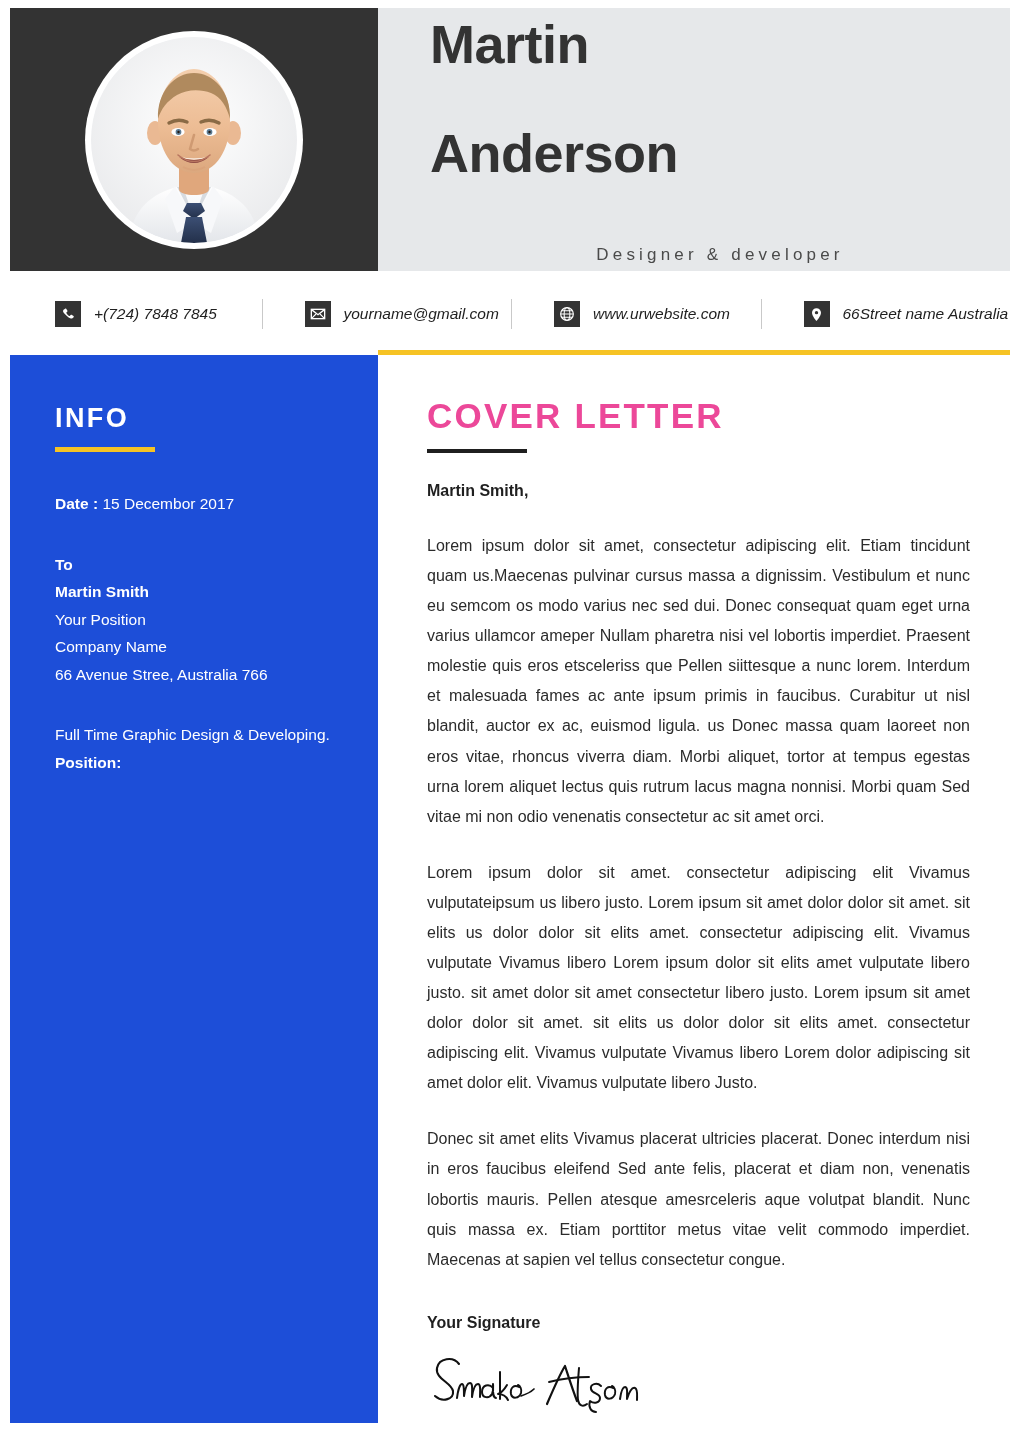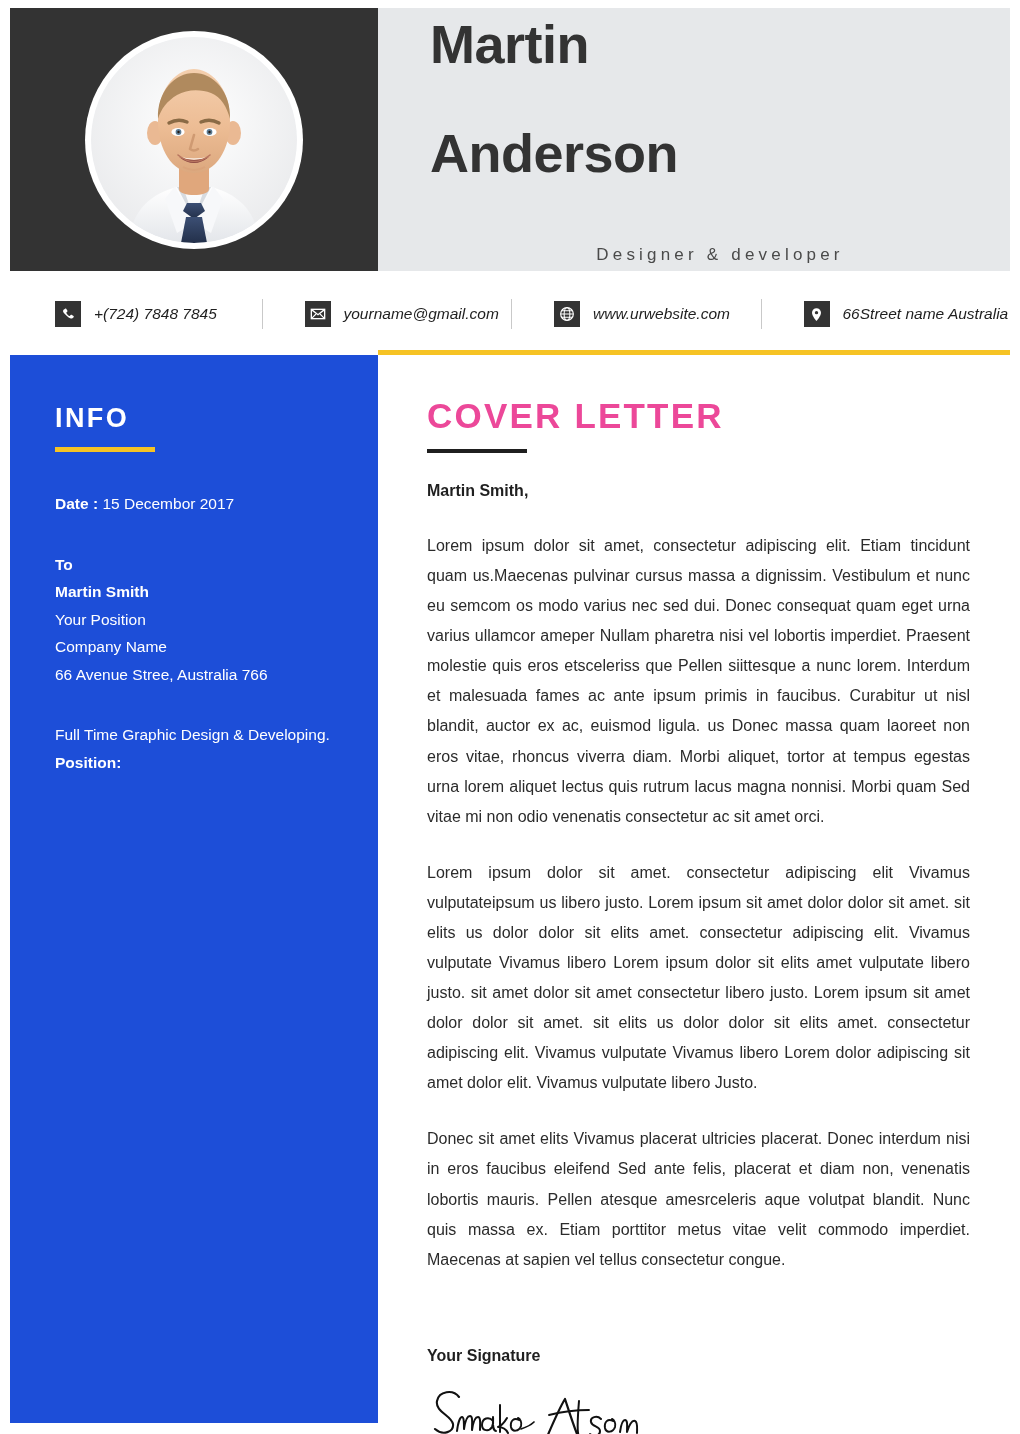--- a/index.html
+++ b/index.html
@@ -198,21 +198,21 @@
   }
   .para {
     margin-top: 26px;
     font-size: 16px;
     line-height: 1.88;
     color: #2b2b2b;
     text-align: justify;
   }
   .para.first { margin-top: 31px; }
   .sig-label {
-    margin-top: 72px;
+    margin-top: 39px;
     font-size: 16px;
     font-weight: 700;
     color: #1f1f1f;
   }
   .signature {
     margin-top: 14px;
     height: 78px;
   }
   .signature svg { display: block; }
 </style>

